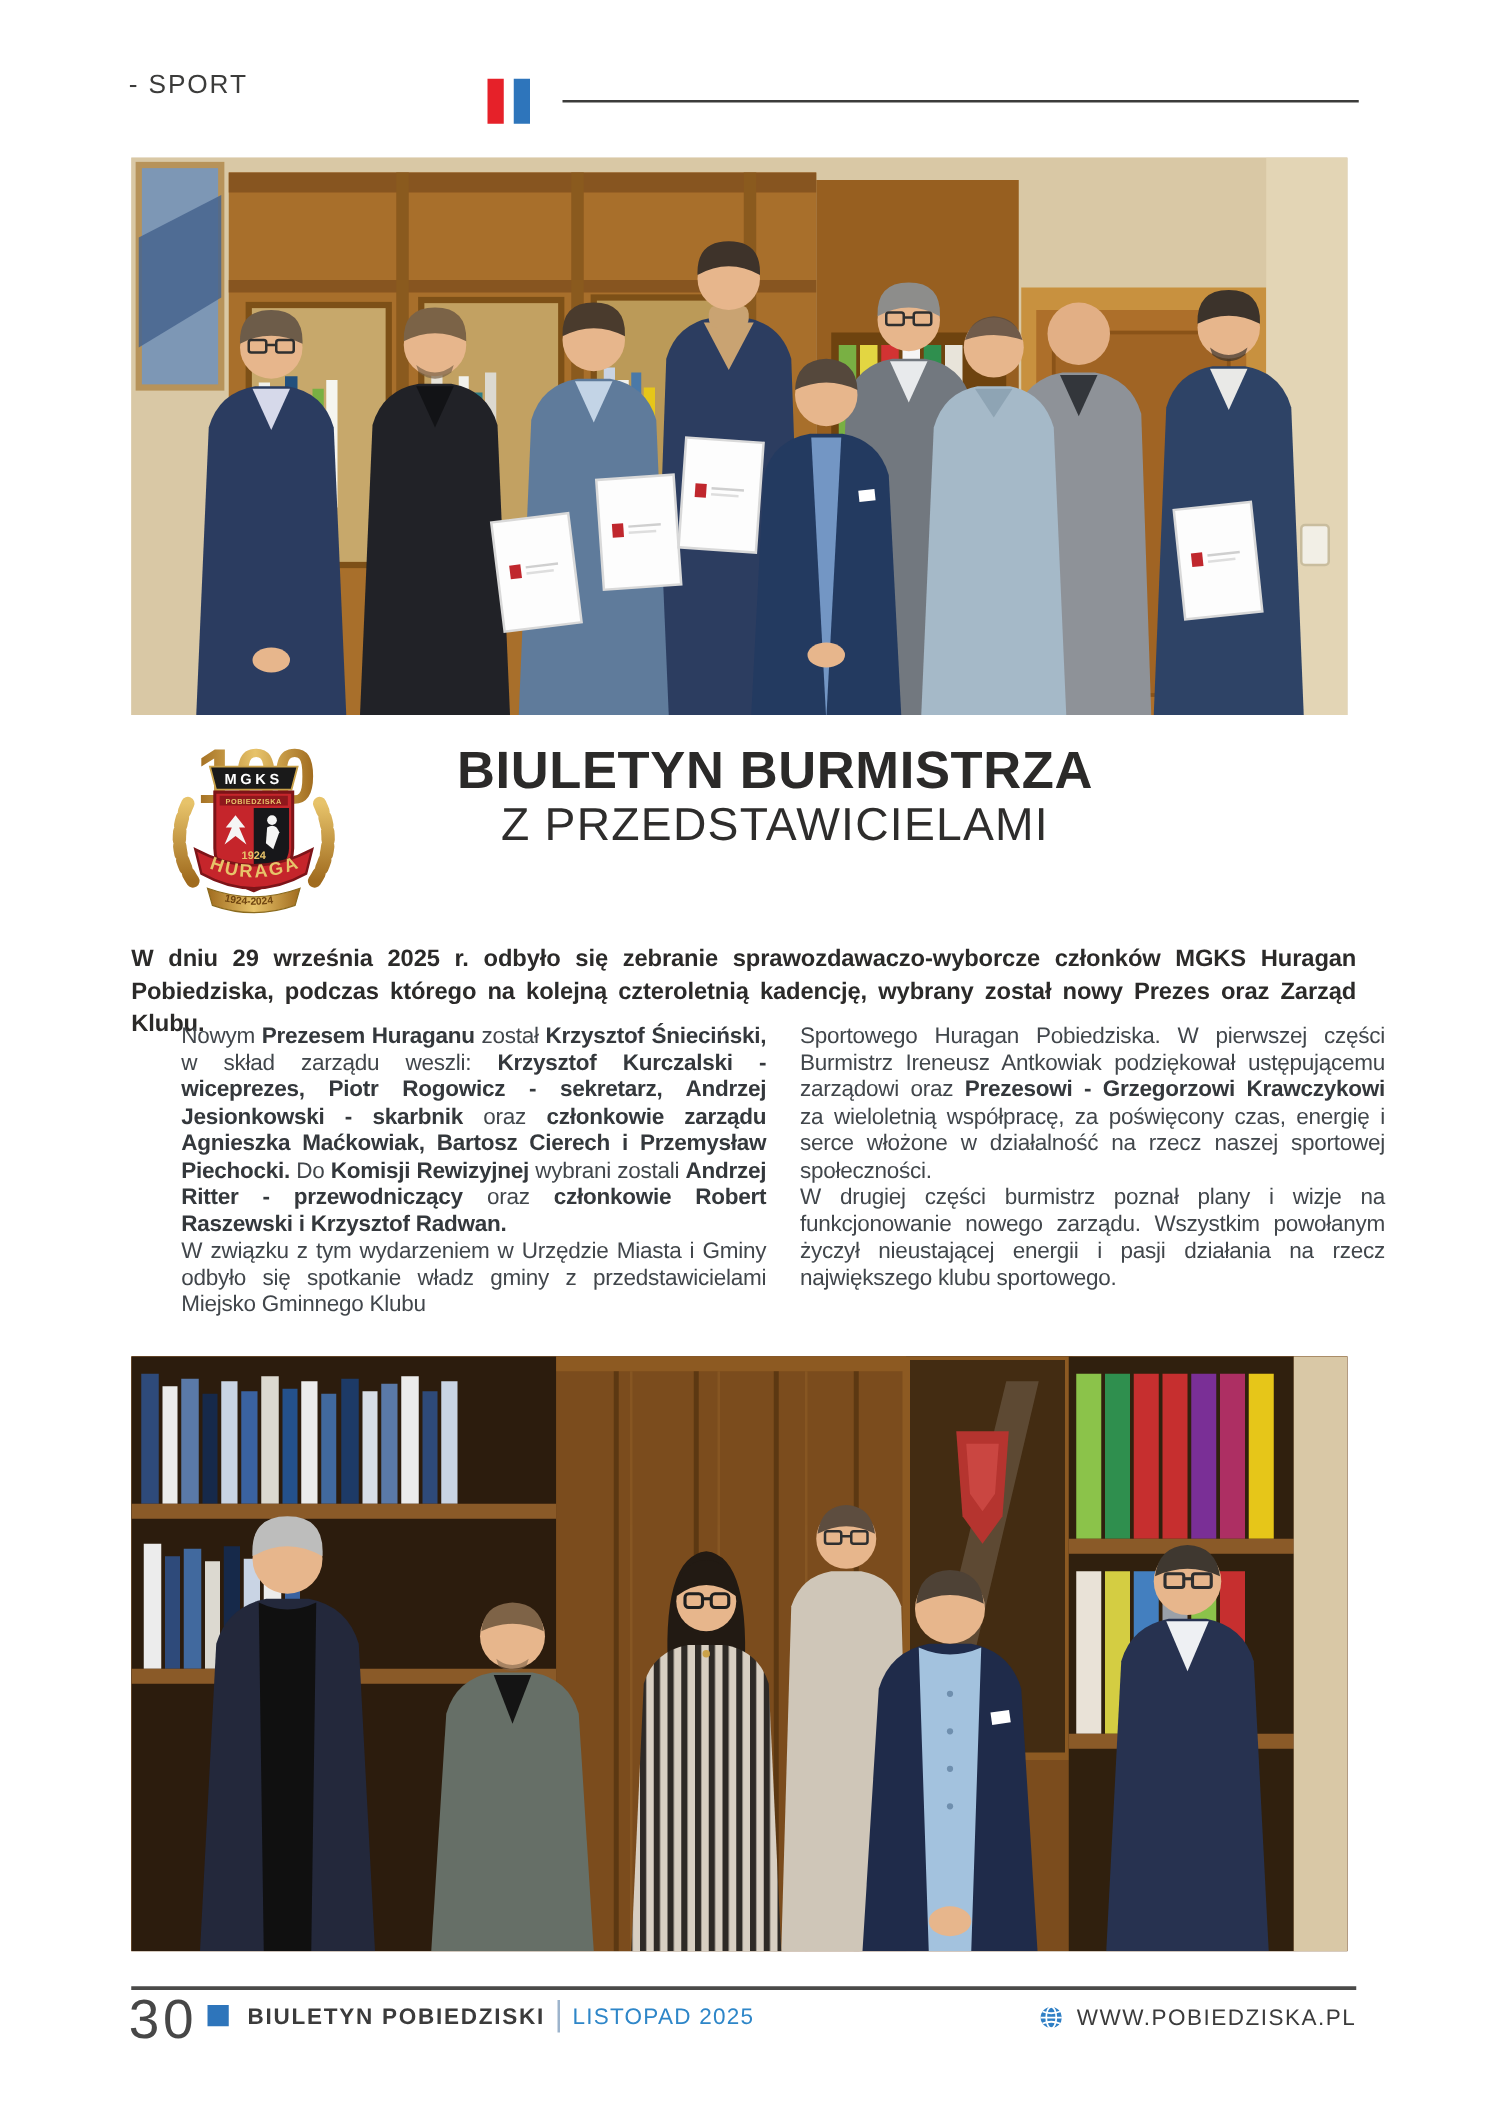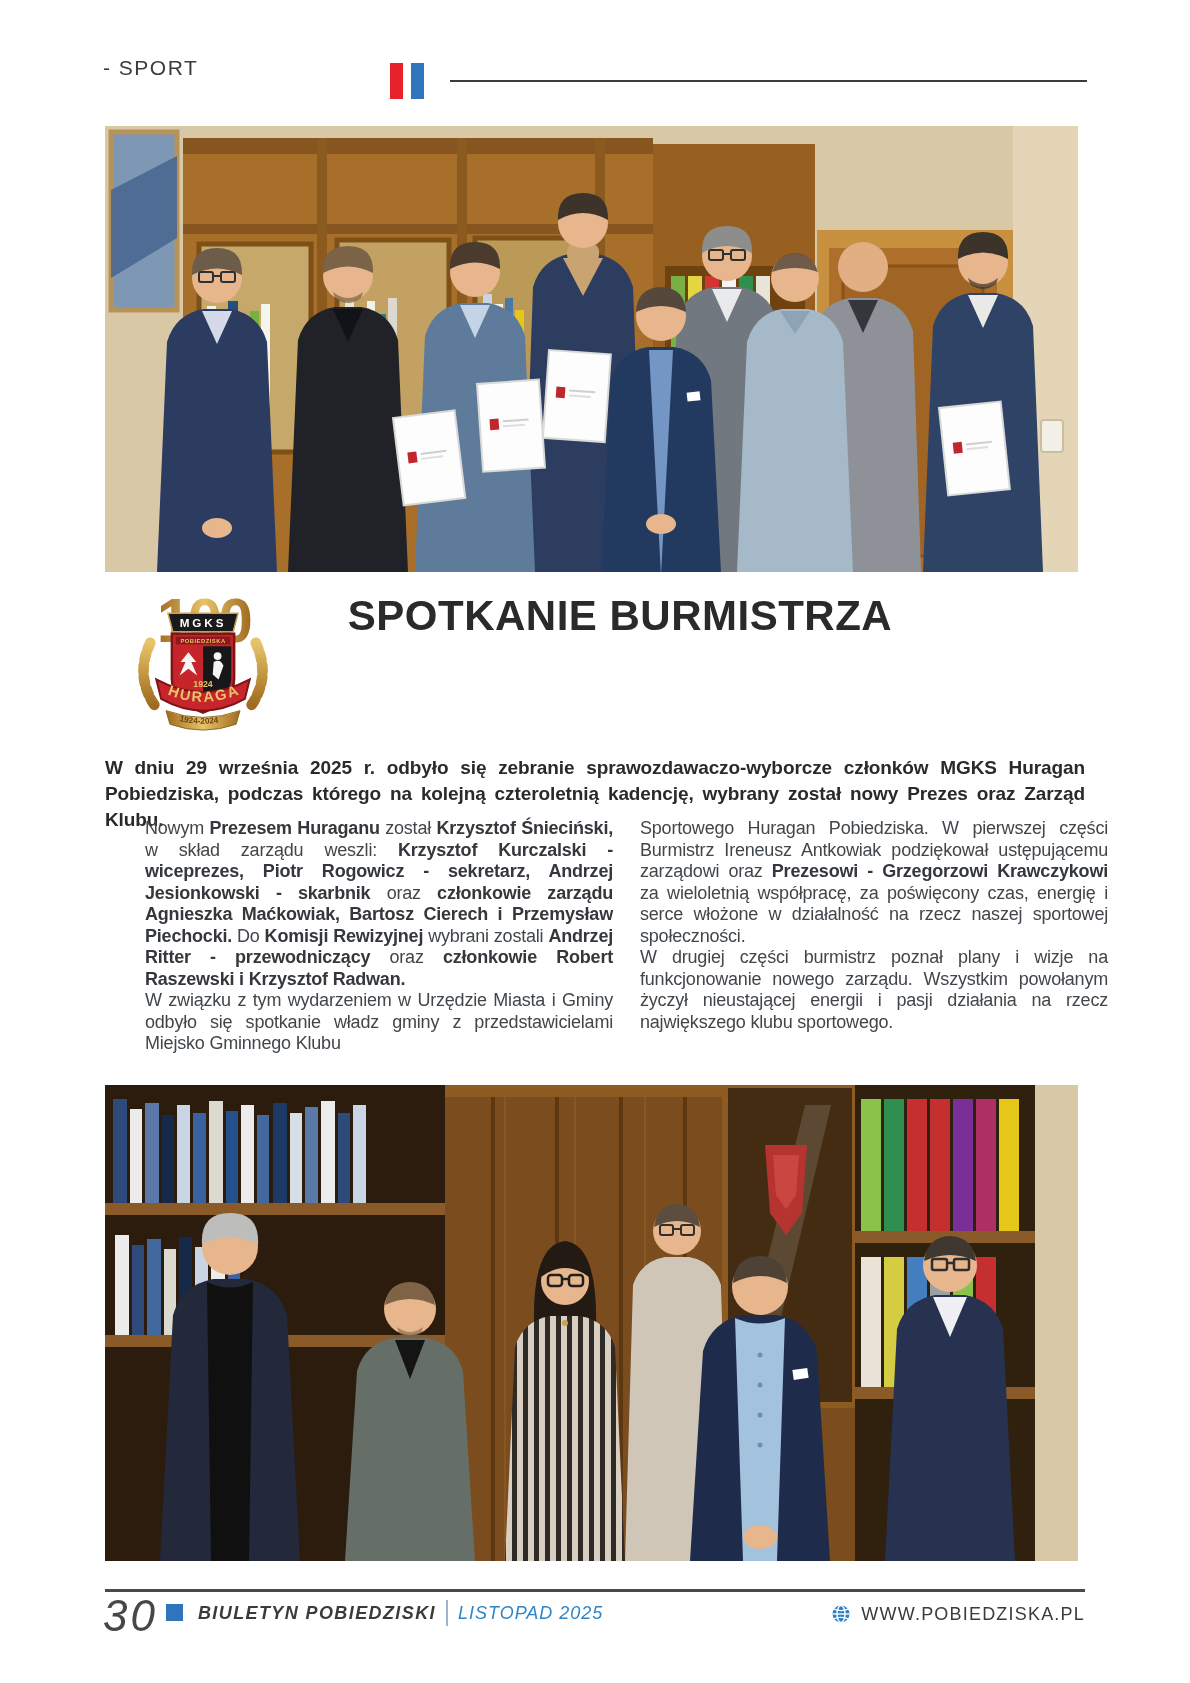--- a/index.html
+++ b/index.html
@@ -35,21 +35,21 @@
   .lead{left:105px;top:755px;width:980px;font-size:19px;font-weight:700;line-height:26px;
         text-align:justify;color:#2b2a29;letter-spacing:-.1px;}
 
   
   .columns{left:105px;top:818px;width:980px;display:flex;gap:27px;margin-left:40px;}
   .col{width:468px;font-size:18px;line-height:21.5px;text-align:justify;color:#41464b;letter-spacing:-.2px;}
   .col strong{color:#34383c;}
 
   
   .footer-rule{left:105px;top:1589px;width:980px;height:3px;background:#4a4a49;}
-  .footer-left{left:103px;top:1594px;display:flex;align-items:center;font-style:italic;}
+  .footer-left{left:103px;top:1594px;display:flex;align-items:center;}
   .page-number{font-size:44px;font-weight:300;color:#474747;letter-spacing:3px;line-height:44px;}
   .footer-square{width:17px;height:17px;background:#2e75bb;margin-left:8px;margin-top:-8px;}
   .footer-bulletin{font-size:18px;letter-spacing:1.4px;color:#3b3b3b;font-weight:600;margin-left:15px;margin-top:-6px;}
   .v-sep{width:2px;height:26px;background:#9db4cc;margin:-6px 10px 0 10px;}
   .footer-issue{font-size:18px;letter-spacing:1px;color:#2e86c8;font-weight:500;margin-top:-6px;}
   .footer-right{right:105px;top:1604px;display:flex;gap:10px;}
   .footer-website{font-size:18px;letter-spacing:1.2px;color:#3b3b3b;font-weight:500;}
 </style>
 </head>
 <body>
@@ -256,21 +256,22 @@
   <path d="M91 78 Q98 74 101 82 L96 96 L90 91 Z" fill="#f5f5f5"></path>
   <text x="80" y="104" text-anchor="middle" font-size="9" font-weight="700" fill="#e7c36a">1924</text>
   <path d="M32 96 Q80 122 128 96 L123 116 Q80 140 37 116 Z" fill="#c5252b" stroke="#7d1418" stroke-width="2"></path>
   <text font-size="15" font-weight="800" letter-spacing="2" fill="#e7c36a"><textPath href="#hcurve" startOffset="8">HURAGAN</textPath></text>
   <path d="M42 128 Q80 142 118 128 L114 142 Q80 154 46 142 Z" fill="url(#gold)" stroke="#8a6a1e" stroke-width="1"></path>
   <text font-size="8.5" font-weight="700" fill="#6e4410"><textPath href="#bcurve" startOffset="10">1924-2024</textPath></text>
 </svg>
 </div>
 
 <div class="abs title-block">
-  <div class="title-l1">SPOTKANIE BURMISTRZA</div>
+  <div class="title-l1">BIULETYN BURMISTRZA</div>
+  <div class="title-l2">Z PRZEDSTAWICIELAMI</div>
 </div>
 
 <div class="abs lead">W dniu 29 września 2025 r. odbyło się zebranie sprawozdawaczo-wyborcze członków MGKS Huragan Pobiedziska, podczas którego na kolejną czteroletnią kadencję, wybrany został nowy Prezes oraz Zarząd Klubu.</div>
 
 <div class="abs columns">
   <div class="col"><span>Nowym </span><strong>Prezesem Huraganu</strong><span> został </span><strong>Krzysztof Śnieciński,</strong><span> w skład zarządu weszli: </span><strong>Krzysztof Kurczalski - wiceprezes, Piotr Rogowicz - sekretarz, Andrzej Jesionkowski - skarbnik</strong><span> oraz </span><strong>członkowie zarządu Agnieszka Maćkowiak, Bartosz Cierech i Przemysław Piechocki.</strong><span> Do </span><strong>Komisji Rewizyjnej</strong><span> wybrani zostali </span><strong>Andrzej Ritter - przewodniczący</strong><span> oraz </span><strong>członkowie Robert Raszewski i Krzysztof Radwan.</strong><br><span>W związku z tym wydarzeniem w Urzędzie Miasta i Gminy odbyło się spotkanie władz gminy z przedstawicielami Miejsko Gminnego Klubu</span></div>
   <div class="col"><span>Sportowego Huragan Pobiedziska. W pierwszej części Burmistrz Ireneusz Antkowiak podziękował ustępującemu zarządowi oraz </span><strong>Prezesowi - Grzegorzowi Krawczykowi</strong><span> za wieloletnią współpracę, za poświęcony czas, energię i serce włożone w działalność na rzecz naszej sportowej społeczności.</span><br><span>W drugiej części burmistrz poznał plany i wizje na funkcjonowanie nowego zarządu. Wszystkim powołanym życzył nieustającej energii i pasji działania na rzecz największego klubu sportowego.</span></div>
 </div>
 
 <div class="abs photo bottom-photo" role="img" aria-label="Sześć osób pozuje przed drewnianą szafą i regałem z kolorowymi segregatorami">

